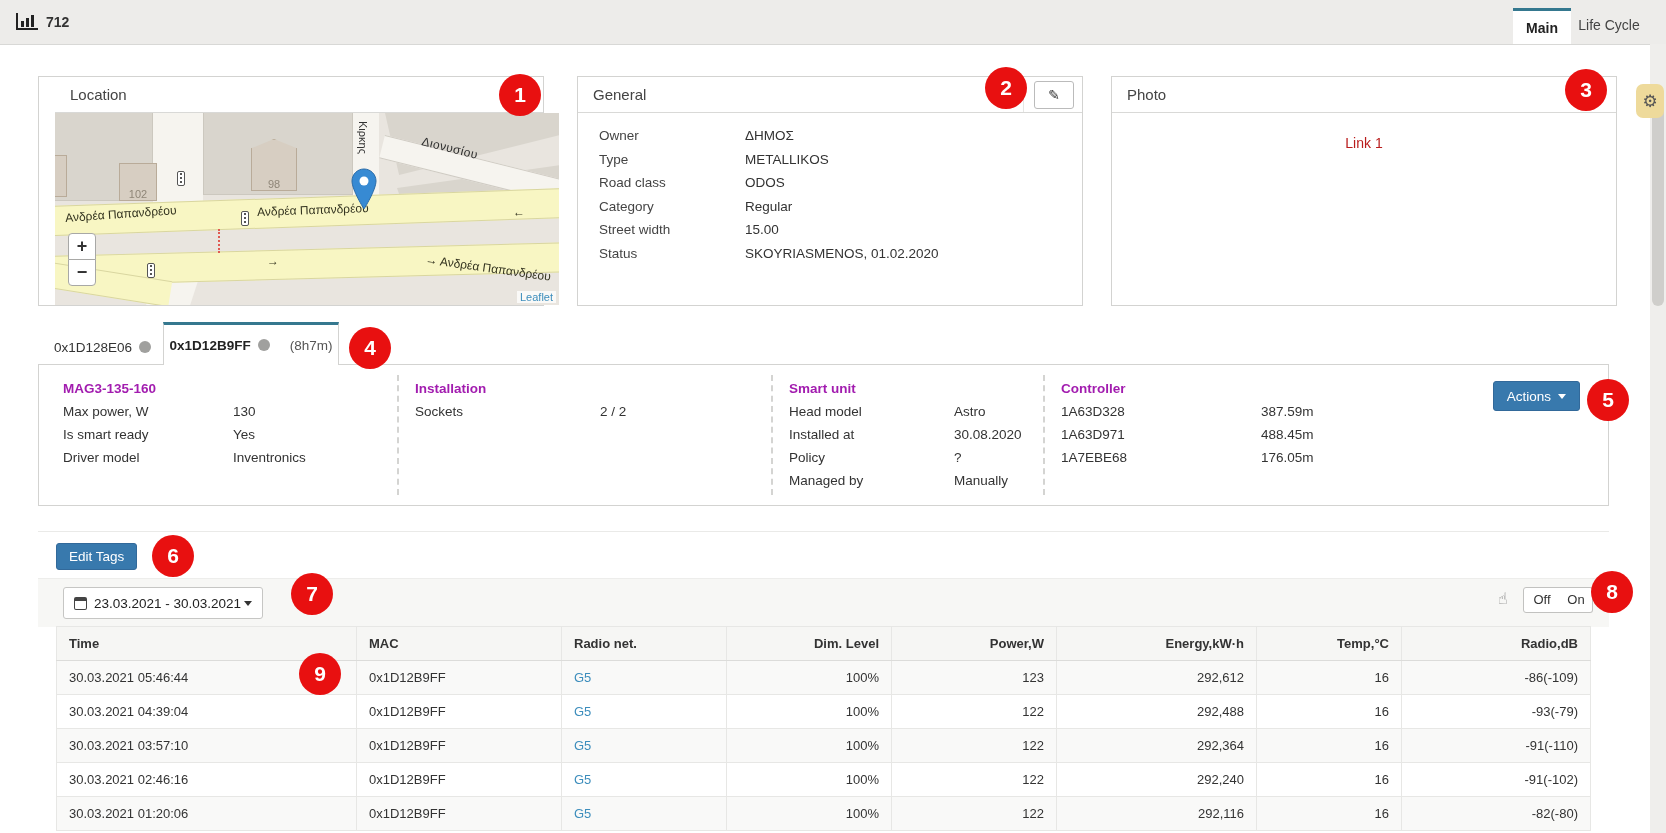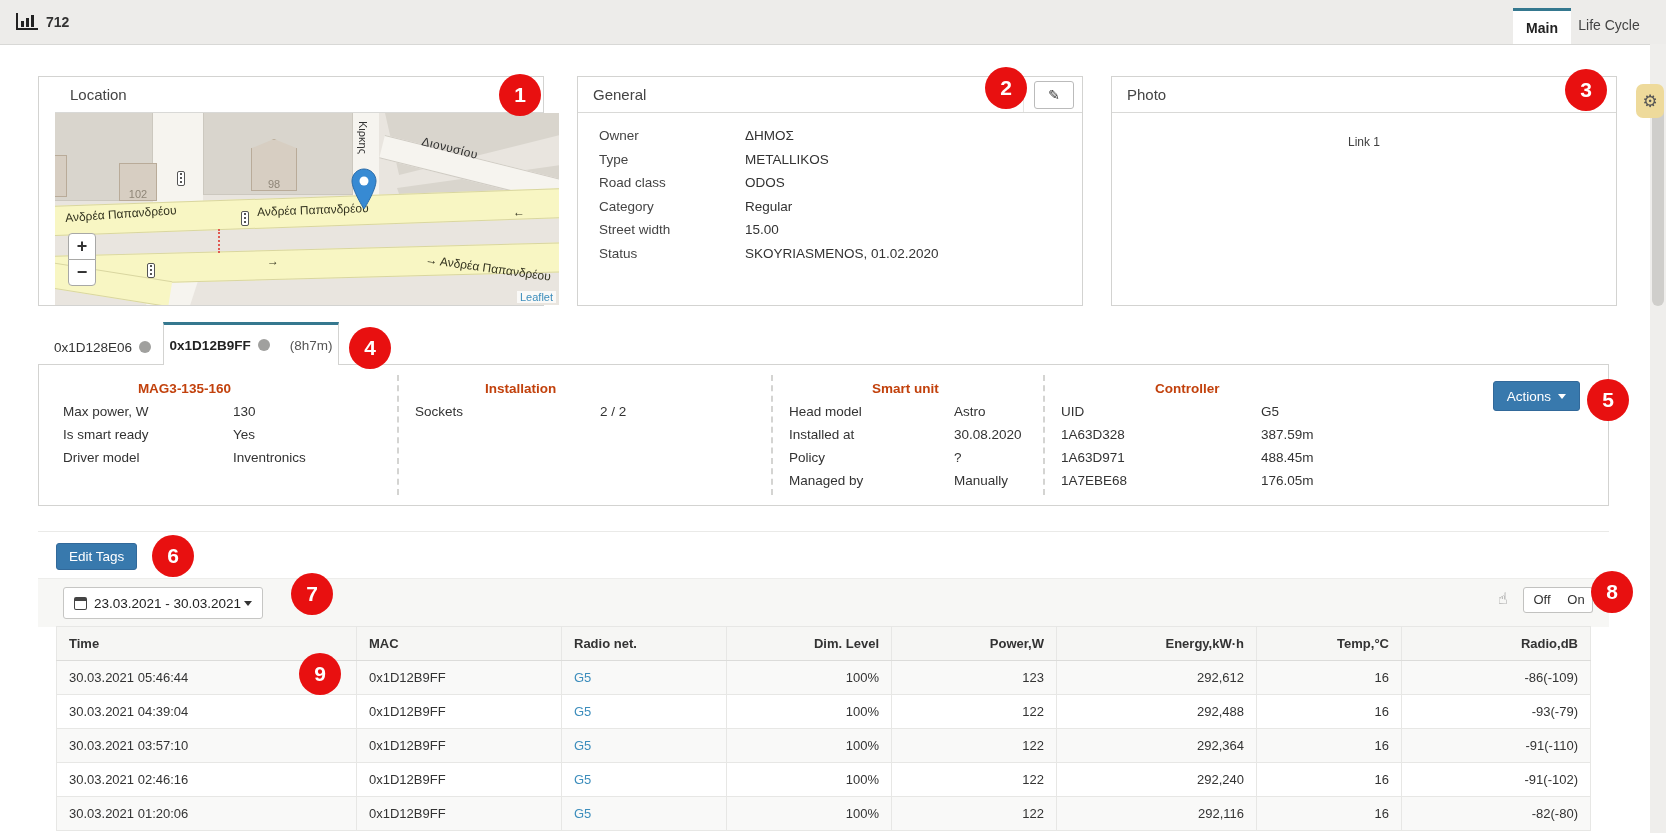--- a/index.html
+++ b/index.html
@@ -23,21 +23,21 @@
   .scrollthumb{position:absolute;right:2px;top:52px;width:12px;height:210px;background:#cfcecb;border-radius:6px;}
   .gear-tab{position:absolute;left:1636px;top:84px;width:28px;height:34px;background:#eeda9b;border-radius:7px;display:flex;align-items:center;justify-content:center;font-size:17px;color:#555;cursor:pointer;z-index:5;}
   
   .card{position:absolute;top:76px;height:230px;background:#fff;border:1px solid #d3d3d1;box-sizing:border-box;}
   .card-h{height:36px;line-height:35px;padding:0 15px;font-size:15px;color:#444;border-bottom:1px solid #d9d9d7;box-sizing:border-box;}
   .hdr-right{position:absolute;right:0;top:0;height:35px;display:flex;align-items:center;padding:0 8px 0 10px;border-left:1px solid #e6e6e4;}
   .edit-btn{width:38px;height:26px;border:1px solid #bbb;border-radius:3px;background:#fff;display:flex;align-items:center;justify-content:center;font-size:14px;color:#333;cursor:pointer;}
   .kv{display:flex;line-height:23.5px;font-size:13.5px;}
   .kv .kl{color:#444;}
   .kv .kv2{color:#333;}
-  .photo-link{display:block;text-align:center;margin-top:22px;color:#404040;font-size:12px;text-decoration:none;cursor:pointer;}
+  .photo-link{display:block;text-align:center;margin-top:22px;color:#b91c1c;font-size:14px;text-decoration:none;cursor:pointer;}
   
   .map{position:relative;width:504px;height:192px;background:#e9e5df;overflow:hidden;cursor:grab;}
   .blk{position:absolute;background:#d9d5cd;border:1px solid #ccc8bf;box-sizing:border-box;}
   .street{position:absolute;background:#f6f4ef;}
   .bldg{position:absolute;background:#d7cec2;border:1px solid #b9ab99;box-sizing:border-box;color:#8f8678;font-size:11px;display:flex;align-items:flex-end;justify-content:center;}
   .yroad{position:absolute;background:#f8f6c3;border-top:1.5px solid #d9d6a0;border-bottom:1.5px solid #d9d6a0;box-sizing:border-box;}
   .maplbl{position:absolute;font-size:12px;color:#33331f;white-space:nowrap;}
   .vlbl{position:absolute;writing-mode:vertical-rl;font-size:11px;color:#333;}
   .tl{position:absolute;width:6px;height:13px;background:#fff;border:1px solid #555;border-radius:2px;background-image:repeating-linear-gradient(to bottom,#555 0 2px,transparent 2px 4px);background-size:2px 10px;background-position:center 1px;background-repeat:no-repeat;}
   .zoomctl{position:absolute;left:13px;top:120px;width:28px;z-index:4;}
@@ -47,21 +47,21 @@
   .attrib{position:absolute;right:3px;bottom:2px;font-size:11px;color:#3c8dbc;background:rgba(255,255,255,.75);padding:0 3px;cursor:pointer;}
   .reddots{position:absolute;border-left:2px dotted #e05a52;}
   
   .dtab{position:absolute;display:flex;align-items:center;font-size:13.5px;color:#333;cursor:pointer;}
   .dtab .dot{width:12px;height:12px;border-radius:50%;background:#a0a09e;margin-left:7px;}
   .dtab.active{background:#fff;border:1px solid #d3d3d1;border-top:3px solid #35788f;border-bottom:none;z-index:3;font-weight:bold;color:#222;box-sizing:border-box;justify-content:center;}
   .dtab .sfx{font-weight:normal;color:#555;margin-left:20px;}
   
   .dpanel{position:absolute;left:38px;top:364px;width:1571px;height:142px;background:#fff;border:1px solid #d3d3d1;box-sizing:border-box;}
   .dcol{position:absolute;top:12px;}
-  .dtitle{font-weight:bold;font-size:13.5px;color:#c2410c;line-height:23px;text-align:center;}
+  .dtitle{font-weight:bold;font-size:13.5px;color:#a21caf;line-height:23px;}
   .drow{display:flex;line-height:23px;font-size:13.5px;color:#333;}
   .dl{flex:none;}
   .dsep{position:absolute;top:10px;bottom:10px;border-left:2px dashed #d4d4d2;}
   .btn-primary{background:#3879ad;color:#fff;border:1px solid #32699a;border-radius:3px;font-size:13.5px;cursor:pointer;display:inline-flex;align-items:center;justify-content:center;}
   .caret{width:0;height:0;border-left:4px solid transparent;border-right:4px solid transparent;border-top:5px solid currentColor;display:inline-block;margin-left:7px;}
   
   .divline{position:absolute;left:38px;top:531px;width:1571px;height:1px;background:#eaeae8;}
   .edit-tags{position:absolute;left:56px;top:543px;height:27px;padding:0 12px;}
   .toolband{position:absolute;left:38px;top:578px;width:1571px;height:48px;background:#f7f7f5;border-top:1px solid #ededeb;}
   .datebtn{position:absolute;left:25px;top:8px;width:200px;height:32px;background:#fff;border:1px solid #c6c6c4;border-radius:3px;display:flex;align-items:center;padding:0 10px;box-sizing:border-box;font-size:13.5px;color:#222;cursor:pointer;}
@@ -247,24 +247,20 @@
         <span>?</span>
       </div>
     <div class="drow">
         <span class="dl" style="width:165px;">Managed by</span>
         <span>Manually</span>
       </div>
   </div>
   <div class="dsep" style="left:1004px;"></div>
   <div class="dcol" style="left:1022px;">
     <div class="dtitle">Controller</div>
-    <div class="drow">
-        <span class="dl" style="width:200px;">UID</span>
-        <span>G5</span>
-      </div>
     <div class="drow">
         <span class="dl" style="width:200px;">1A63D328</span>
         <span>387.59m</span>
       </div>
     <div class="drow">
         <span class="dl" style="width:200px;">1A63D971</span>
         <span>488.45m</span>
       </div>
     <div class="drow">
         <span class="dl" style="width:200px;">1A7EBE68</span>

